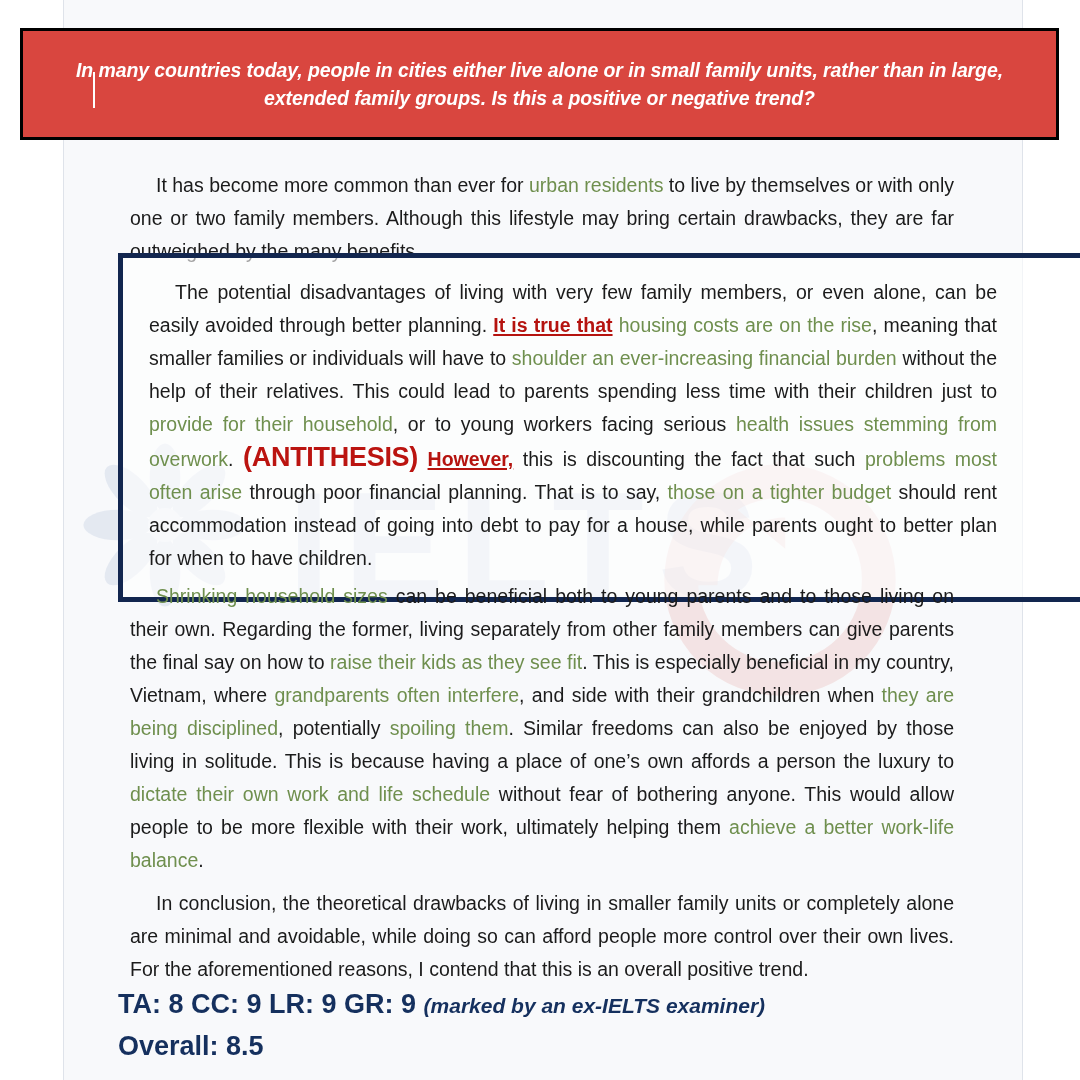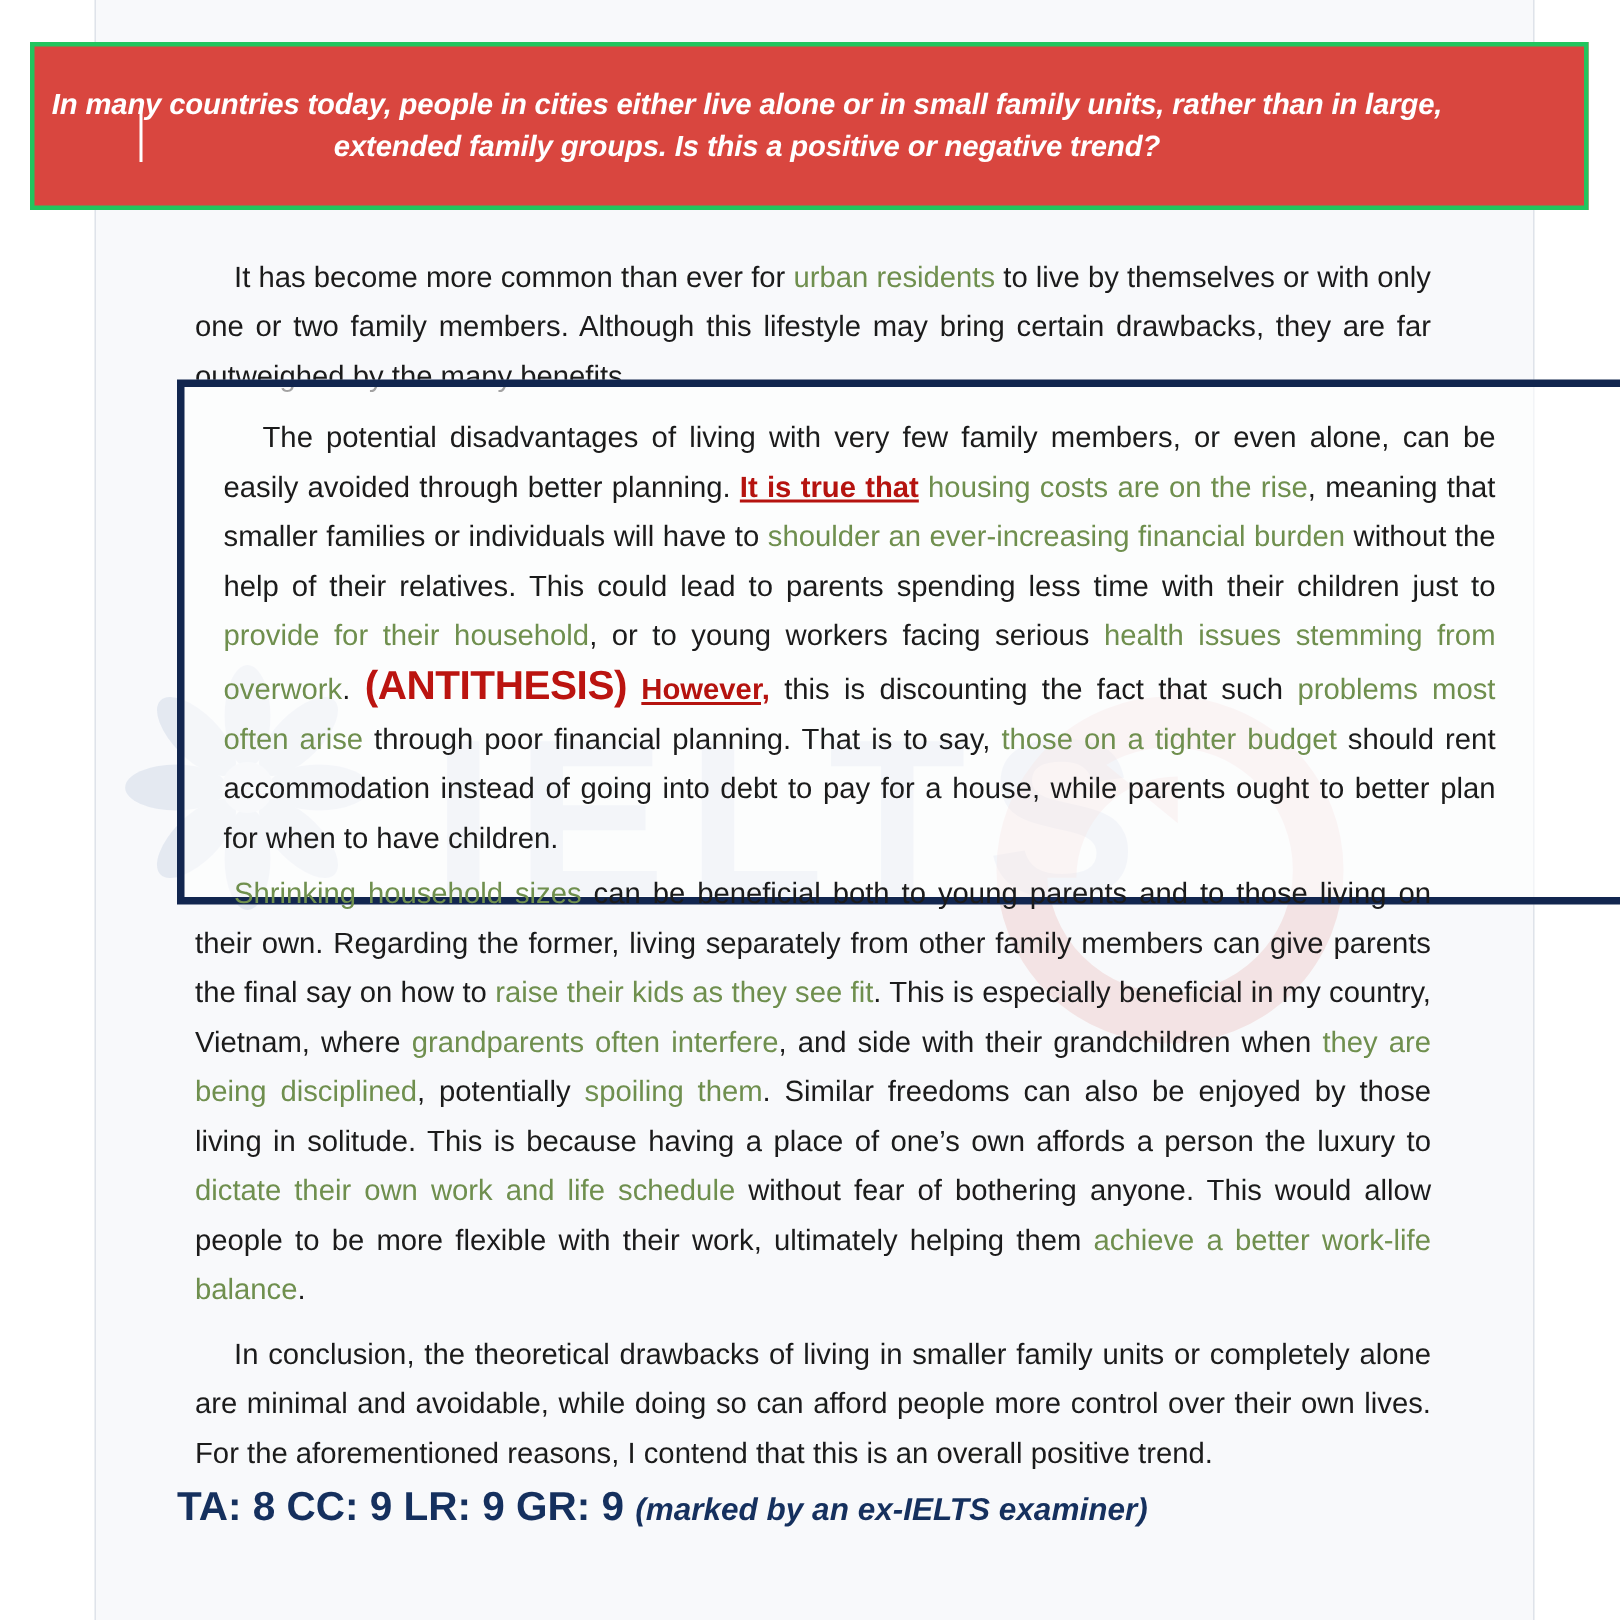--- a/index.html
+++ b/index.html
@@ -80,25 +80,25 @@
 
   
   #prompt-banner {
     position: absolute;
     left: 20px;
     top: 28px;
     width: 1039px;
     height: 112px;
     box-sizing: border-box;
     background: #d9463f;
-    border: 3px solid #22c55e;
+    border: 3px solid #000000;
     z-index: 3;
     display: flex;
     align-items: center;
-    justify-content: flex-start;
+    justify-content: center;
   }
   #prompt-banner .prompt-text {
     color: #ffffff;
     font-family: "Liberation Sans", sans-serif;
     font-style: italic;
     font-weight: bold;
     font-size: 19.5px;
     line-height: 28px;
     text-align: center;
     width: 950px;
@@ -226,15 +226,16 @@
   <div id="para-body2">
     <p class="para"><span class="indent"></span><span class="g">Shrinking household sizes</span> can be beneficial both to young parents and to those living on their own. Regarding the former, living separately from other family members can give parents the final say on how to <span class="g">raise their kids as they see fit</span>. This is especially beneficial in my country, Vietnam, where <span class="g">grandparents often interfere</span>, and side with their grandchildren when <span class="g">they are being disciplined</span>, potentially <span class="g">spoiling them</span>. Similar freedoms can also be enjoyed by those living in solitude. This is because having a place of one’s own affords a person the luxury to <span class="g">dictate their own work and life schedule</span> without fear of bothering anyone. This would allow people to be more flexible with their work, ultimately helping them <span class="g">achieve a better work-life balance</span>.</p>
   </div>
 
   <div id="para-concl">
     <p class="para"><span class="indent"></span>In conclusion, the theoretical drawbacks of living in smaller family units or completely alone are minimal and avoidable, while doing so can afford people more control over their own lives. For the aforementioned reasons, I contend that this is an overall positive trend.</p>
   </div>
 
   <div id="score-block">
     <div class="score-line"><span>TA: 8 CC: 9 LR: 9 GR: 9</span> <span class="score-note">(marked by an ex-IELTS examiner)</span></div>
+    <div class="score-line">Overall: 8.5</div>
   </div>
 
 </div>
 
 </body></html>

